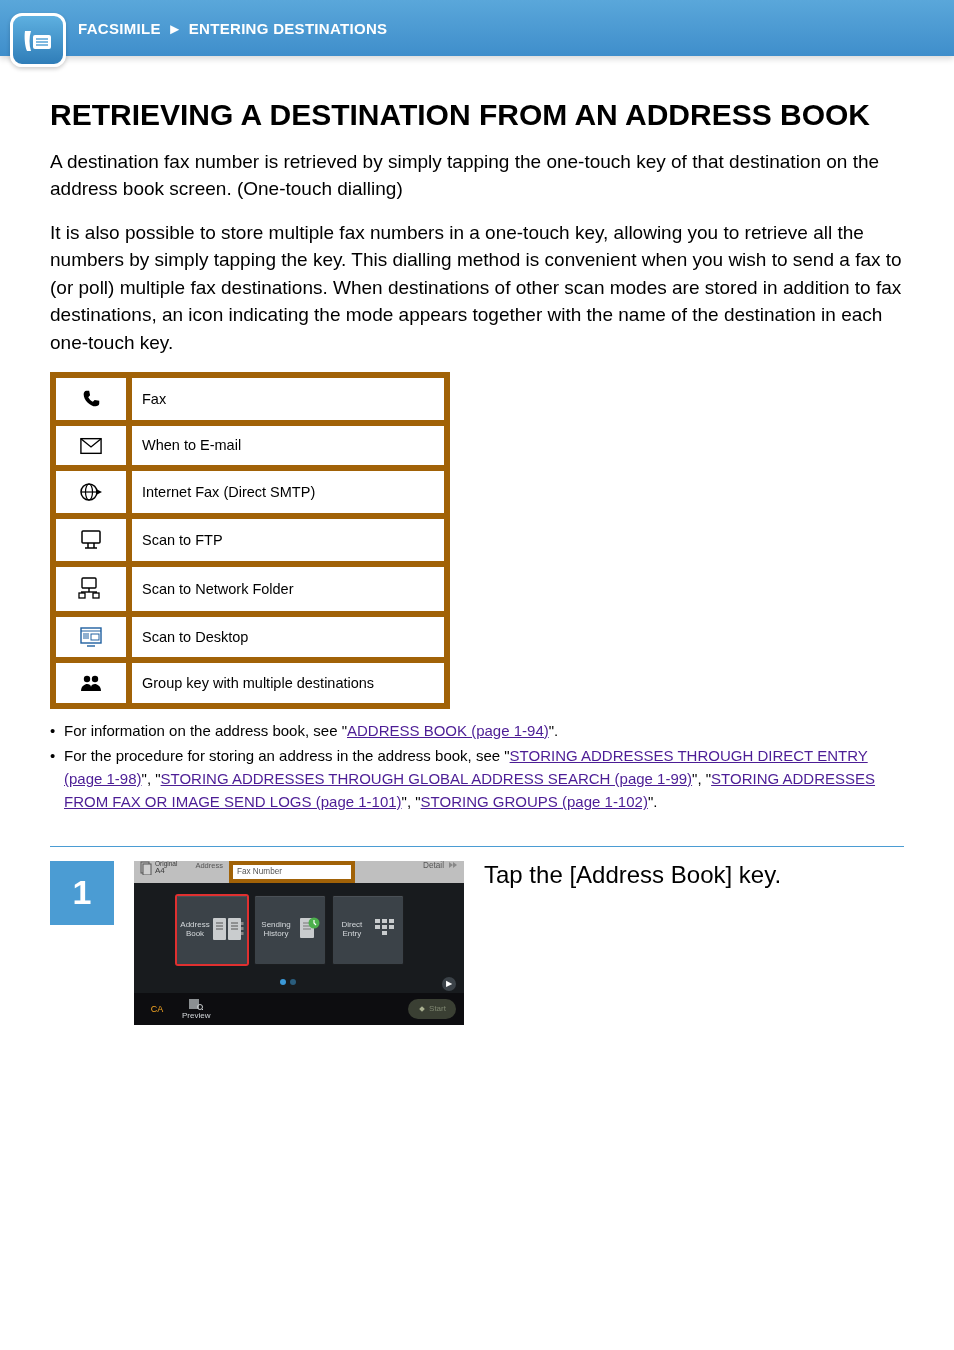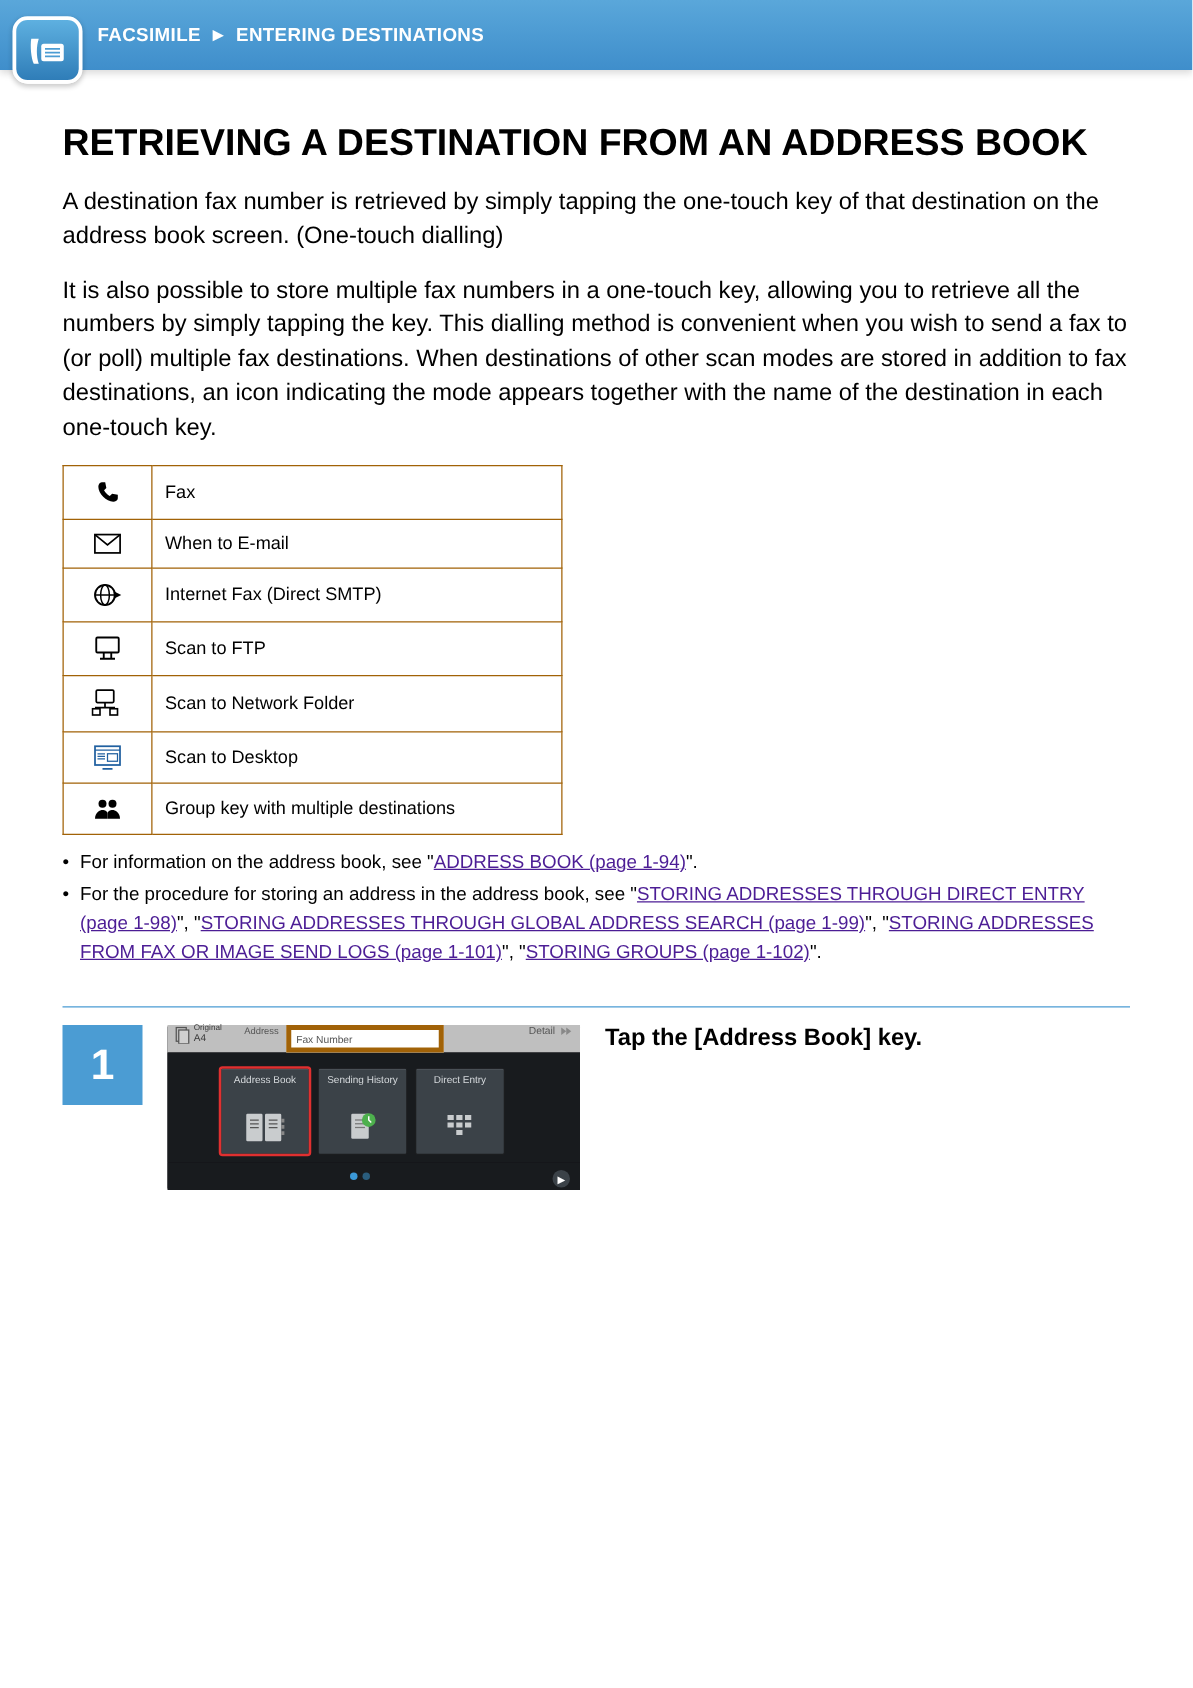--- a/index.html
+++ b/index.html
@@ -56,21 +56,21 @@
     font-size: 19px;
     line-height: 1.45;
     margin: 0 0 16px 0;
   }
   table.modes {
     border-collapse: collapse;
     width: 400px;
     margin: 6px 0 10px 0;
   }
   table.modes td {
-    border: 1px solid #a16207;
+    border: 6px solid #a16207;
     padding: 10px 10px;
     font-size: 14.5px;
     vertical-align: middle;
   }
   table.modes td.icon-cell {
     width: 50px;
     text-align: center;
   }
   .refs {
     font-size: 15px;
@@ -161,21 +161,21 @@
     display: flex;
     gap: 6px;
   }
   .panel-btn {
     width: 66px;
     height: 58px;
     background: #3b4248;
     border: 1px solid #1b1d1f;
     border-radius: 2px;
     display: flex;
-    flex-direction: column;
+    flex-direction: row;
     align-items: center;
     justify-content: space-between;
     padding: 4px 2px 6px 2px;
     color: #d5d9dc;
     font-size: 8px;
     text-align: center;
     box-shadow: inset 0 1px 0 rgba(255,255,255,0.08);
   }
   .panel-btn.sel {
     outline: 2px solid #e03030;
@@ -245,22 +245,22 @@
     align-items: center;
     justify-content: center;
     font-size: 8px;
     gap: 3px;
   }
   .step-text {
     flex: 1;
     padding-top: 0;
   }
   .step-text h3 {
-    font-size: 19px;
-    font-weight: bold;
+    font-size: 24px;
+    font-weight: normal;
     margin: 0;
   }
   .page-num {
     text-align: center;
     font-size: 22px;
     font-weight: bold;
     margin-top: 310px;
   }
   svg { display: inline-block; vertical-align: middle; }
 </style>
@@ -466,20 +466,37 @@
             </svg>
           </div>
         </div>
       </div>
 
       <div class="panel-dots">
         <span class="dot"></span><span class="dot dim"></span>
         <span class="arrow-r">▶</span>
       </div>
 
+      <div class="panel-bot">
+        <div class="ca-btn">CA</div>
+        <div class="pv-btn">
+          <svg width="16" height="12" viewBox="0 0 16 12">
+            <rect x="1" y="1" width="10" height="10" fill="#8b8f92"></rect>
+            <circle cx="12" cy="9" r="2.5" fill="none" stroke="#c9ccce" stroke-width="1"></circle>
+            <line x1="14" y1="11" x2="16" y2="13" stroke="#c9ccce" stroke-width="1"></line>
+          </svg>
+          <span>Preview</span>
+        </div>
+        <div class="start-btn">
+          <svg width="8" height="8" viewBox="0 0 8 8">
+            <rect x="2" y="2" width="4" height="4" transform="rotate(45 4 4)" fill="#a9b090"></rect>
+          </svg>
+          <span>Start</span>
+        </div>
+      </div>
     </div>
 
     <div class="step-text">
       <h3>Tap the [Address Book] key.</h3>
     </div>
   </div>
 
 </div>
 
 </body></html>

